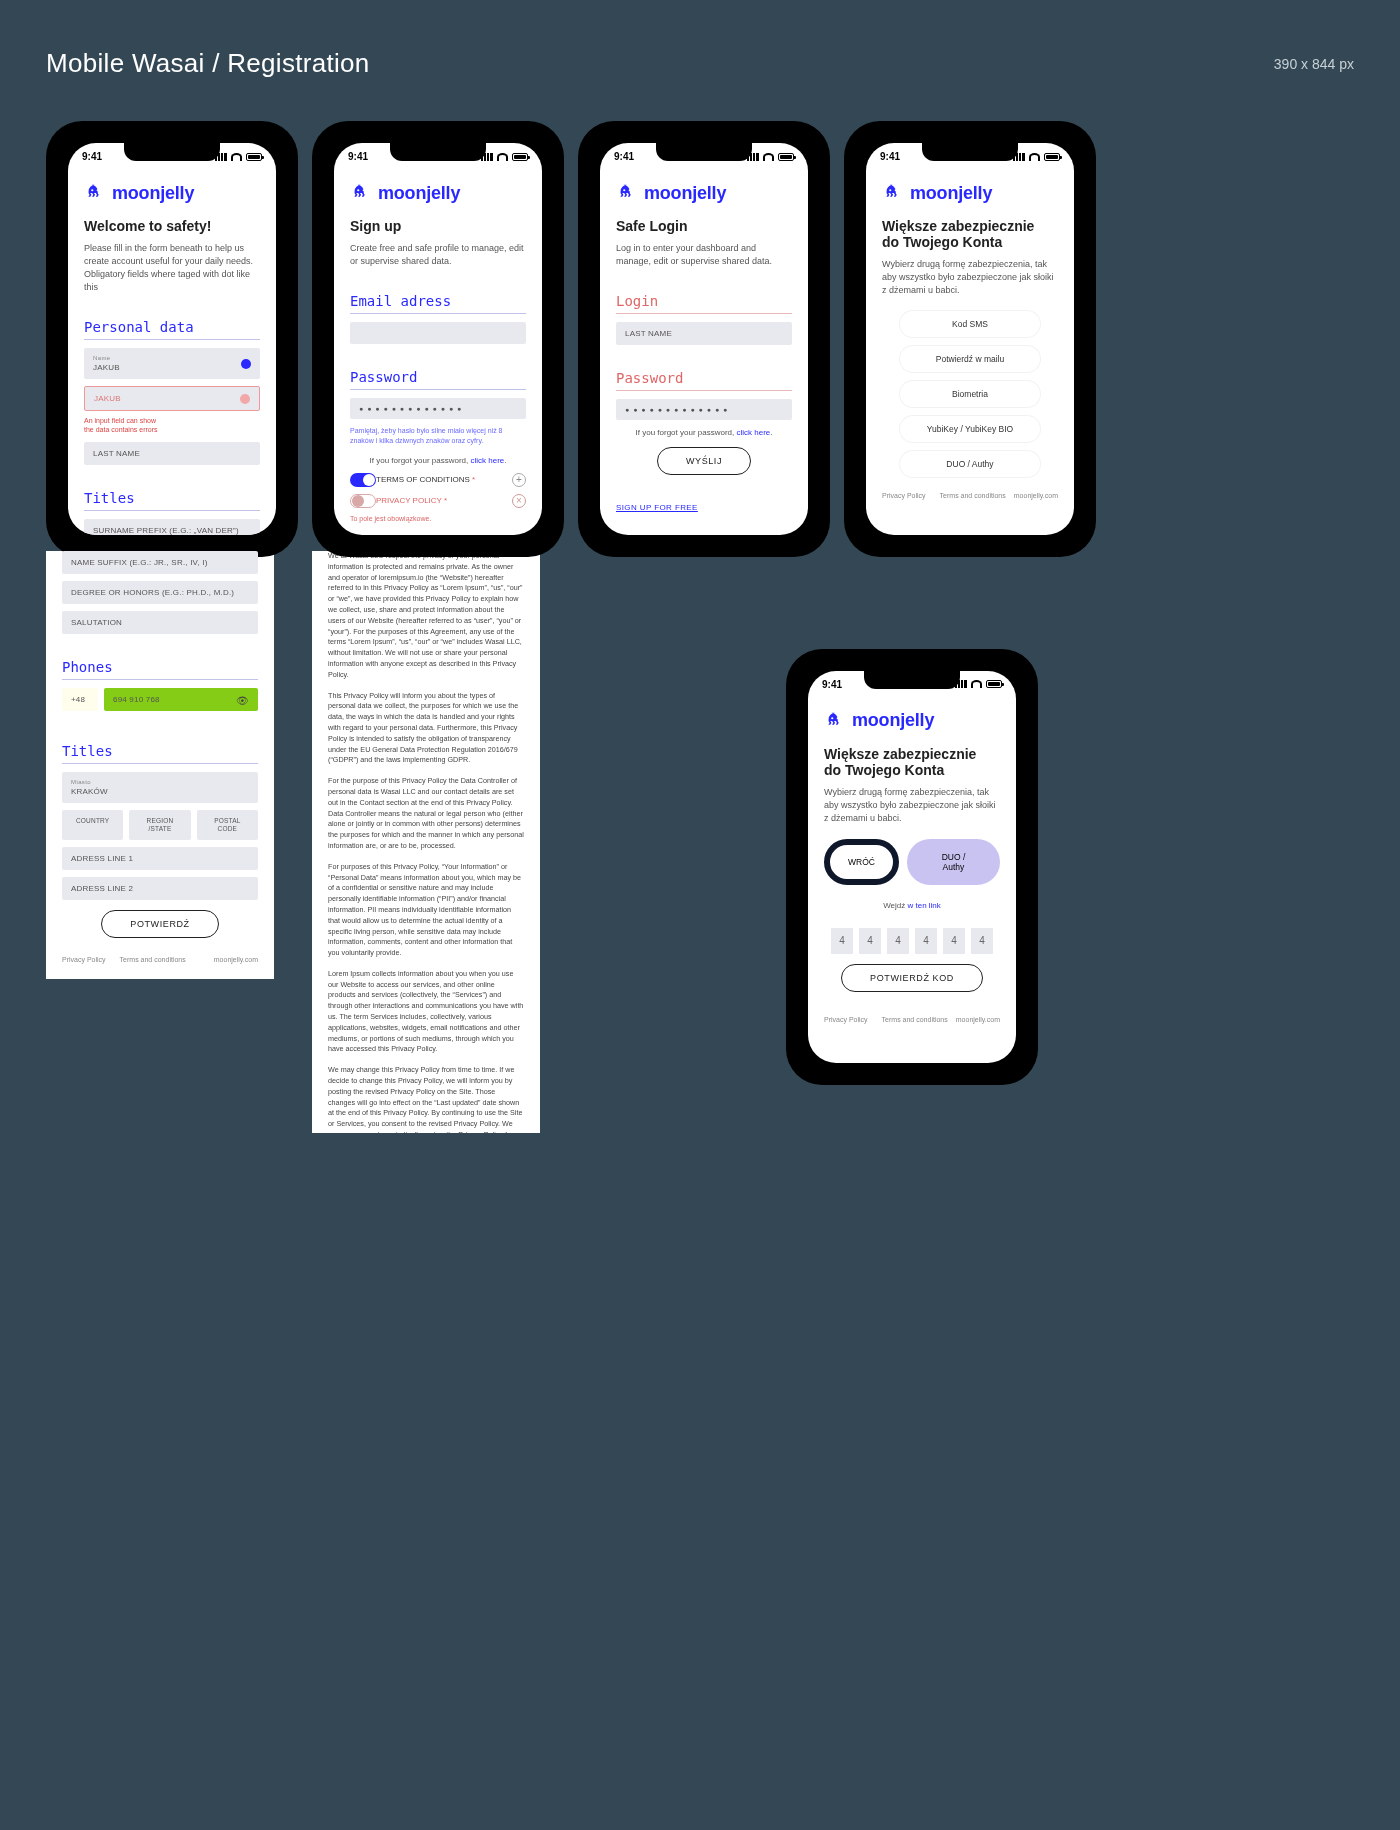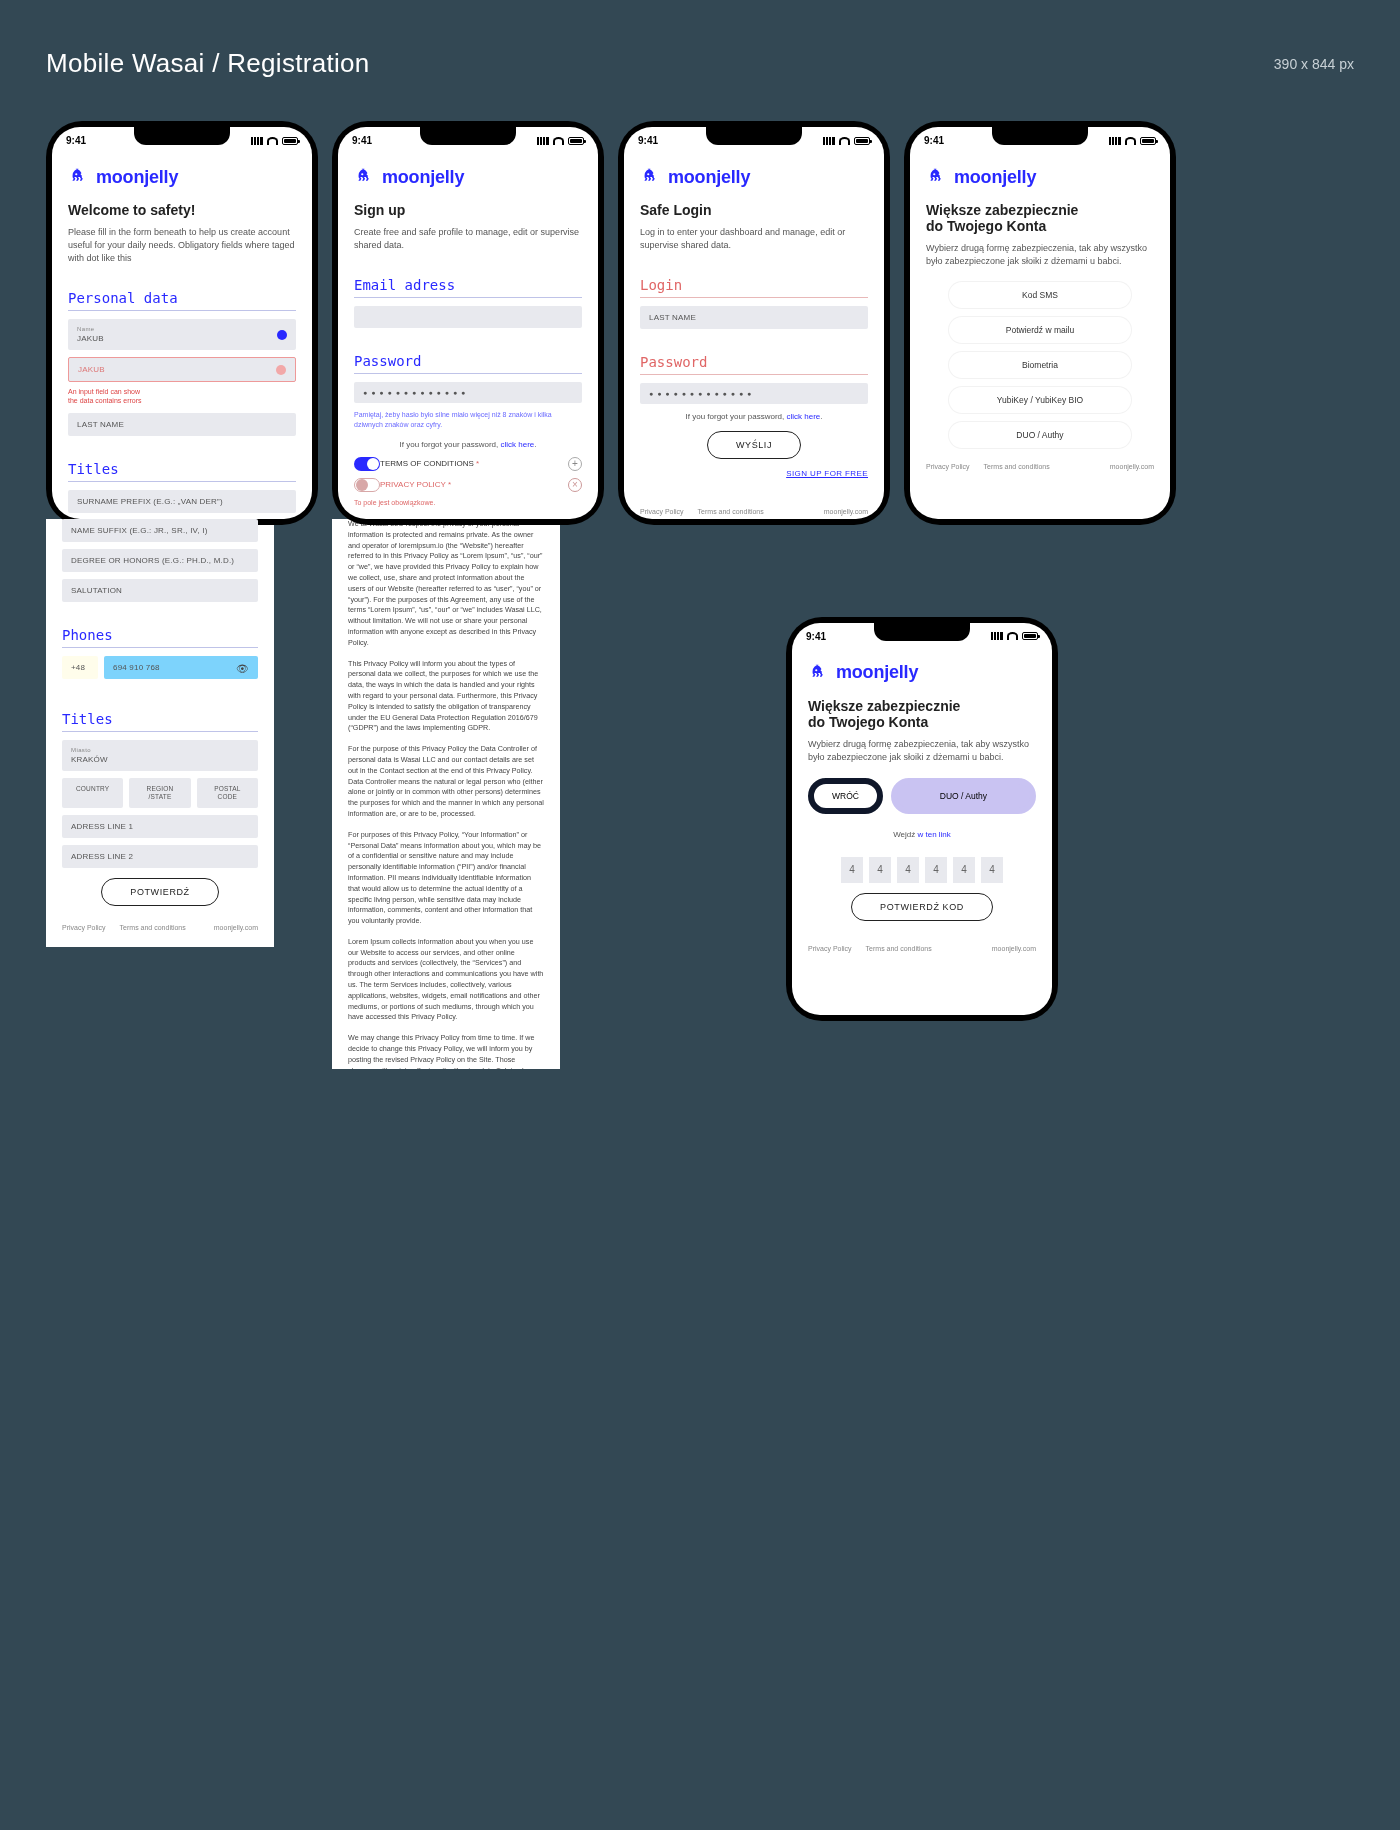--- a/index.html
+++ b/index.html
@@ -2,21 +2,21 @@
 <html><head>
 <meta charset="utf-8">
 <style>
   * { box-sizing: border-box; margin: 0; padding: 0; }
   body { background:#334854; font-family: -apple-system, Helvetica, Arial, sans-serif; width:1400px; padding:48px 46px; color:#fff; }
   .hdr { display:flex; justify-content:space-between; align-items:center; margin-bottom:42px; }
   .hdr h1 { font-size:26px; font-weight:400; letter-spacing:.3px; }
   .hdr span { font-size:14px; color:#c7d0d5; }
   .row { display:flex; gap:14px; align-items:flex-start; }
   
-  .frame { background:#000; border-radius:36px; padding:6px; width:272px; position:relative; } 
+  .frame { background:#000; border-radius:36px; padding:22px; width:252px; position:relative; } 
   .screen { background:#fff; border-radius:28px; color:#222; position:relative; overflow:hidden; }
   .notch { position:absolute; top:0; left:50%; transform:translateX(-50%); width:96px; height:18px; background:#000; border-radius:0 0 12px 12px; z-index:5;}
   .status { display:flex; justify-content:space-between; align-items:center; padding:8px 14px 0; font-size:10px; font-weight:600; color:#000; }
   .status .r { display:flex; gap:4px; align-items:center;}
   .sig, .wifi, .batt { display:inline-block; }
   .sig { width:12px; height:8px; background:linear-gradient(to right,#000 0 2px,transparent 2px 3px,#000 3px 5px,transparent 5px 6px,#000 6px 8px,transparent 8px 9px,#000 9px 12px); }
   .wifi { width:11px;height:8px;border-radius:50% 50% 0 0;border:2px solid #000;border-bottom:none;position:relative;}
   .batt { width:16px;height:8px;border:1px solid #000;border-radius:2px;position:relative;}
   .batt::after{content:"";position:absolute;right:-3px;top:2px;width:2px;height:3px;background:#000;border-radius:0 1px 1px 0;}
   .batt::before{content:"";position:absolute;inset:1px;background:#000;border-radius:1px;}
@@ -37,36 +37,36 @@
   .eye{position:absolute;right:9px;top:50%;transform:translateY(-50%);font-size:10px;color:#444;}
   .errtxt{color:#d44;font-size:7px;line-height:1.3;margin:-2px 0 8px;}
   .hintblue{color:#6a6aff;font-size:7px;line-height:1.4;margin:6px 0 10px;}
   .linktxt{font-size:8px;color:#555;text-align:center;margin:8px 0;}
   .linktxt a{color:#2929ff;text-decoration:none;}
   .btn{ display:block; margin:10px auto; padding:8px 28px; border:1px solid #222; border-radius:999px; font-size:9px; letter-spacing:.6px; background:transparent; color:#222;}
   .row3{display:flex;gap:6px;margin-bottom:7px;}
   .row3 .field{flex:1;margin-bottom:0;text-align:center;font-size:6.5px;line-height:1.2;}
   .phrow{display:flex;gap:6px;margin-bottom:7px;}
   .phrow .cc{width:36px;background:#fffdeb;}
-  .phrow .num{flex:1;background:#7dd3fc;}
+  .phrow .num{flex:1;background:#84cc16;}
   .toggle-row{display:flex;align-items:center;gap:0;margin:7px 0;font-size:8px;}
   .toggle{width:26px;height:14px;border-radius:999px;position:relative;flex-shrink:0;}
   .toggle .knob{position:absolute;top:1px;width:12px;height:12px;border-radius:50%;background:#fff;}
   .toggle.on{background:#2929ff;} .toggle.on .knob{right:1px;}
   .toggle.off{border:1px solid #d8a8a8;background:#fff;} .toggle.off .knob{left:1px;top:0;background:#d8a8a8;}
   .toggle.offgrey{border:1px solid #bbb;background:#fff;} .toggle.offgrey .knob{left:1px;top:0;background:#bbb;}
   .tlabel{flex:1;}
   .circ{width:14px;height:14px;border:1px solid #aaa;border-radius:50%;display:flex;align-items:center;justify-content:center;font-size:10px;color:#888;flex-shrink:0;}
   .circ.x{border-color:#c99;color:#c99;}
   .redreq{color:#d66;}
   .redsmall{font-size:7px;color:#d66;margin:3px 0 8px;}
   .long{font-size:7.2px;color:#444;line-height:1.5;margin-bottom:10px;}
   .foot{display:flex;justify-content:space-between;align-items:flex-end;font-size:7px;color:#888;margin-top:12px;padding-top:6px;}
   .foot .l{display:flex;gap:14px;}
-  .signup-link{color:#2929ff;text-decoration:underline;font-size:8px;text-align:right;display:block;margin-top:10px;letter-spacing:.4px;}
+  .signup-link{color:#2929ff;text-decoration:underline;font-size:8px;text-align:left;display:block;margin-top:28px;letter-spacing:.4px;}
   
   .opt{background:#fff;border:none;border-radius:999px;padding:8px;font-size:8.5px;color:#333;margin-bottom:9px;display:block;width:80%;margin-left:auto;margin-right:auto;text-align:center;box-shadow:0 0 0 1px rgba(0,0,0,.05);}
   .duo-row{display:flex;gap:8px;margin:12px 0;}
   .pill{flex:0 0 auto;border:6px solid #0f172a;border-radius:999px;padding:7px 18px;font-size:8.5px;background:#fff;}
   .pill.filled{background:#c9c3f2;border-color:#c9c3f2;flex:1;text-align:center;}
   .linkline{font-size:8px;text-align:center;color:#555;margin:16px 0;}
   .linkline a{color:#2929ff;text-decoration:none;}
   .code-row{display:flex;gap:6px;justify-content:center;margin:18px 0 8px;}
   .code-row .cell{width:22px;height:26px;background:#e8e9ee;display:flex;align-items:center;justify-content:center;font-size:10px;color:#666;}
   

